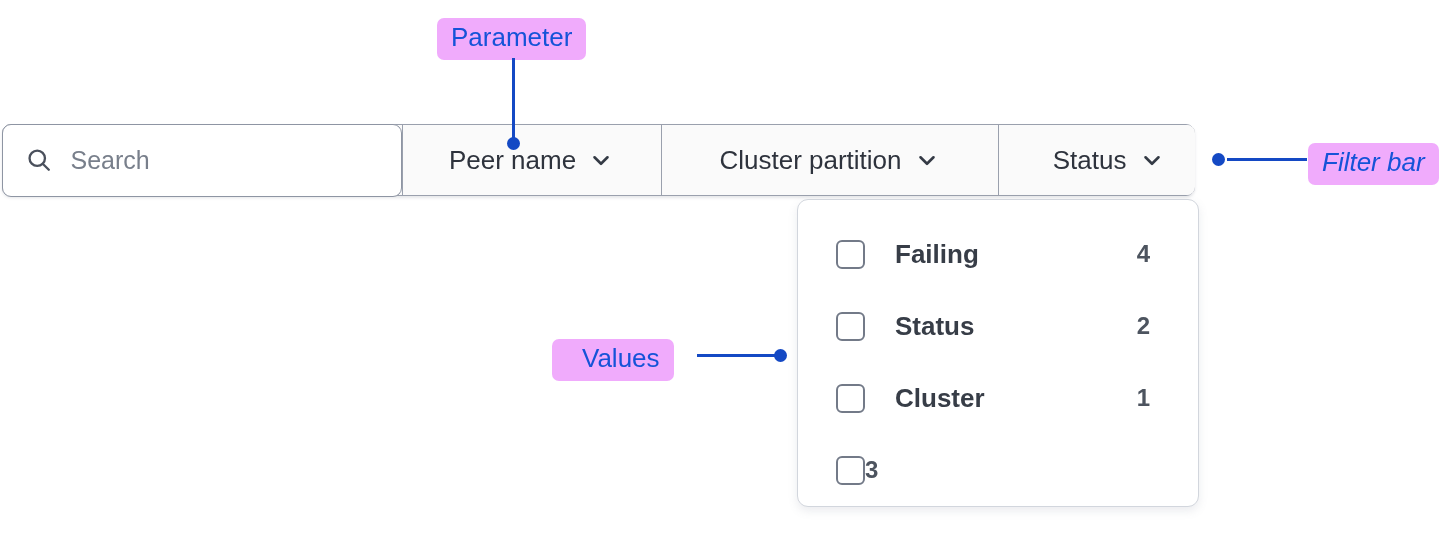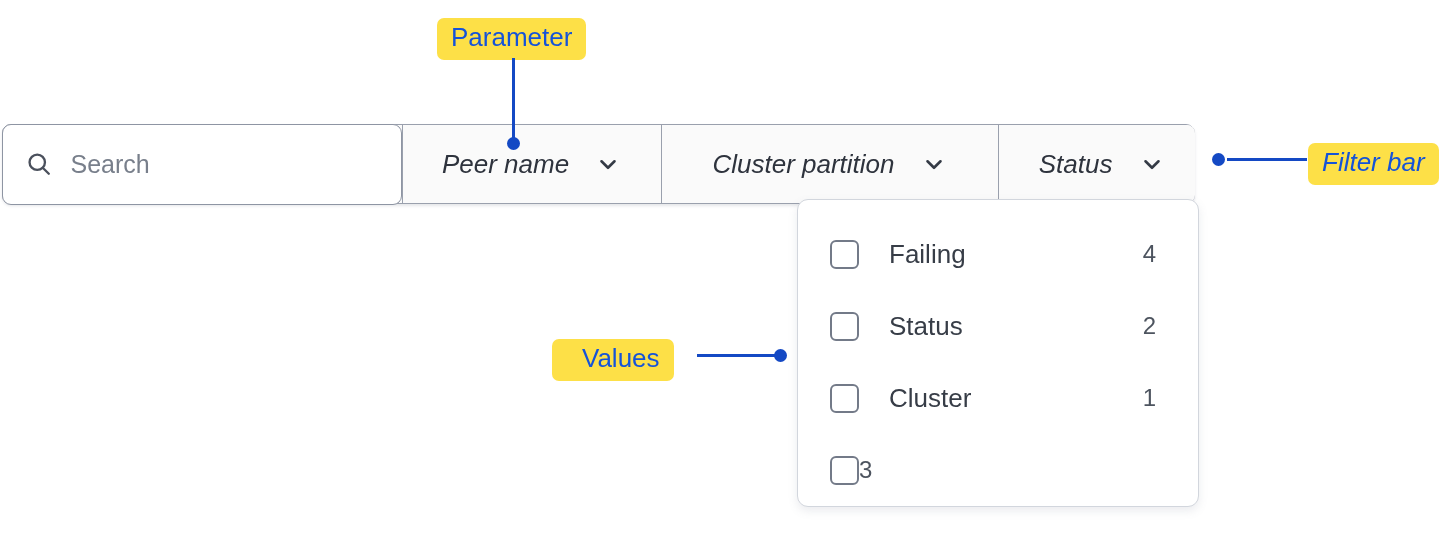--- a/index.html
+++ b/index.html
@@ -15,21 +15,21 @@
     font-family: "Liberation Sans", sans-serif;
     -webkit-font-smoothing: antialiased;
   }
 
   
   #filter-bar {
     position: absolute;
     left: 2px;
     top: 124px;
     width: 1193px;
-    height: 80px;
+    height: 72px;
     display: flex;
     align-items: stretch;
     background: #fafafa;
     border: 1.5px solid #9aa0ad;
     border-radius: 9px;
     box-sizing: border-box;
     box-shadow: 0 2px 3px rgba(110,118,135,0.18);
   }
 
   .search-cell {
@@ -63,27 +63,26 @@
   }
   .search-input::placeholder {
     color: #787f8b;
     opacity: 1;
   }
 
   .filter-cell {
     display: flex;
     align-items: center;
     justify-content: center;
-    gap: 26px;
+    gap: 12px;
     padding: 0 30px;
     box-sizing: border-box;
     border-left: 1.5px solid #9aa0ad;
     background: #fafafa;
     cursor: default;
-    font-style: italic;
   }
   .filter-cell:first-of-type { border-left: none; }
   #filter-peer-name    { flex: 0 0 259px; }
   #filter-cluster-part { flex: 0 0 337px; }
   #filter-status       { flex: 0 0 197px; border-radius: 0 8px 8px 0; justify-content: flex-end; }
 
   .filter-label {
     font-size: 26px;
     color: #2e333d;
     white-space: nowrap;
@@ -98,21 +97,22 @@
     position: absolute;
     left: 797px;
     top: 199px;
     width: 402px;
     height: 308px;
     background: #ffffff;
     border: 1.4px solid #d2d6dd;
     border-radius: 11px;
     box-sizing: border-box;
     box-shadow: 0 4px 10px rgba(100,110,130,0.13);
-    padding: 18px 0;
+    padding: 18px 6px;
+    font-weight: bold;
   }
   .dd-item {
     height: 72px;
     display: flex;
     align-items: center;
     padding: 0 42px 0 32px;
     box-sizing: border-box;
     cursor: default;
   }
   .dd-checkbox {
@@ -133,21 +133,21 @@
   }
   .dd-count {
     font-size: 24px;
     color: #4d545f;
     text-align: right;
   }
 
   
   .anno-badge {
     position: absolute;
-    background: #fde047;
+    background: #f0abfc;
     color: #1553d8;
     font-size: 26px;
     border-radius: 7px;
     padding: 4px 14px 7px 14px;
     white-space: nowrap;
     line-height: 1.18;
   }
   #anno-parameter { left: 437px; top: 18px; }
   #anno-values    { left: 552px; top: 339px; padding-left: 30px; }
   #anno-filterbar { left: 1308px; top: 143px; font-style: italic; }

